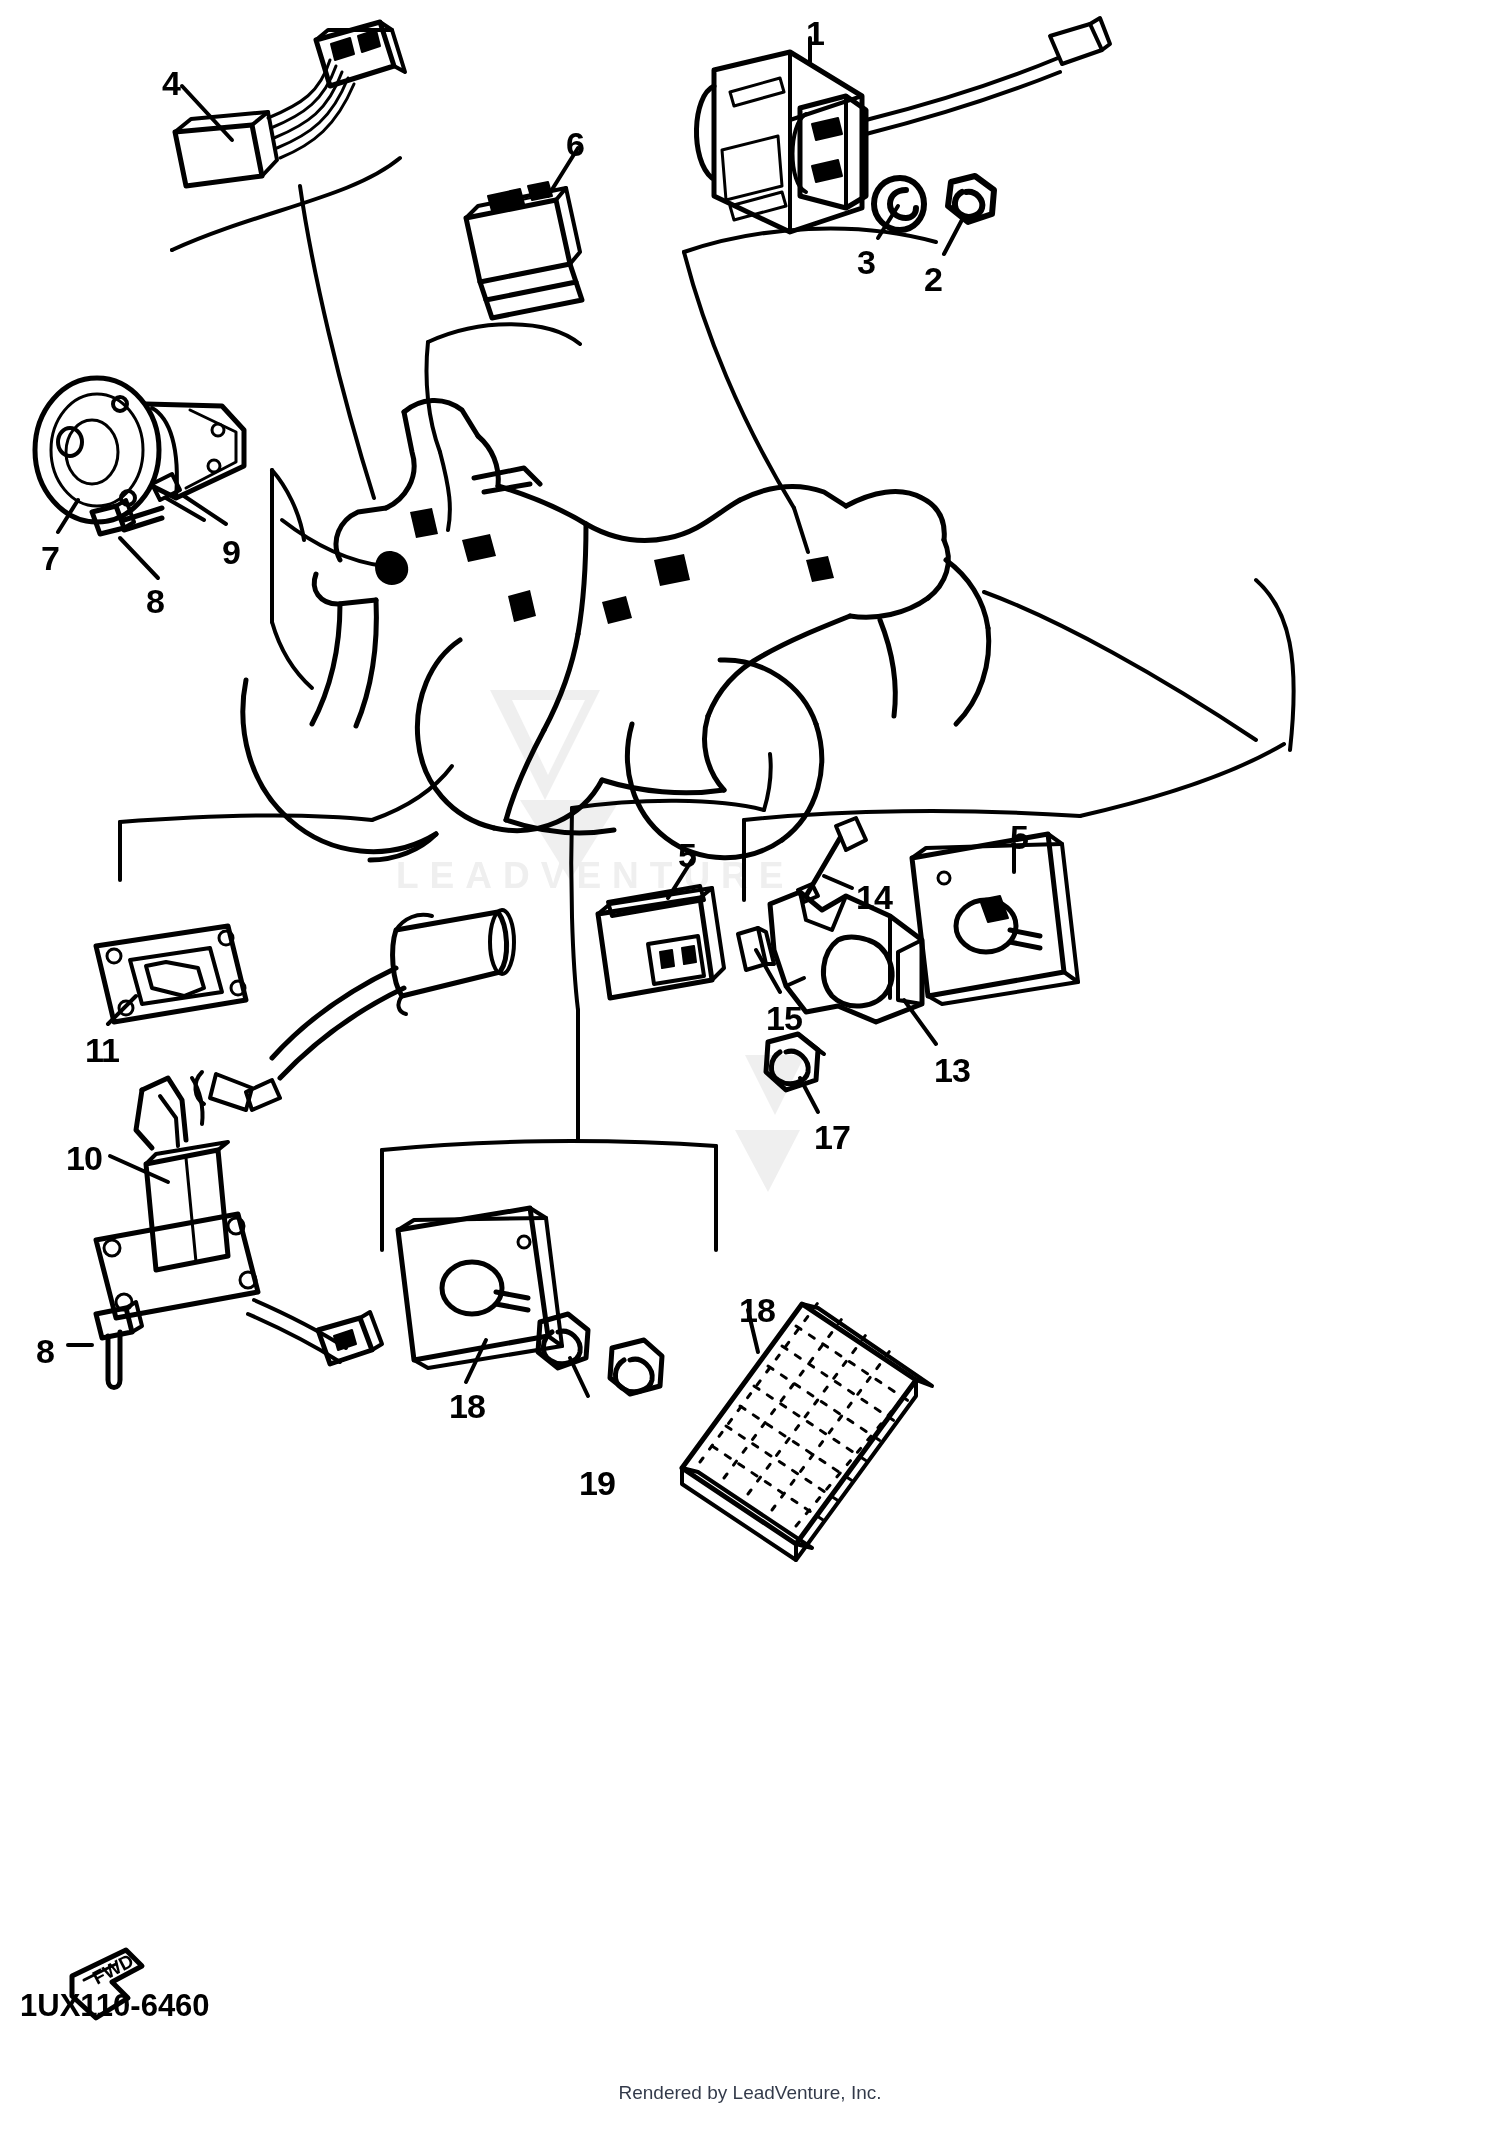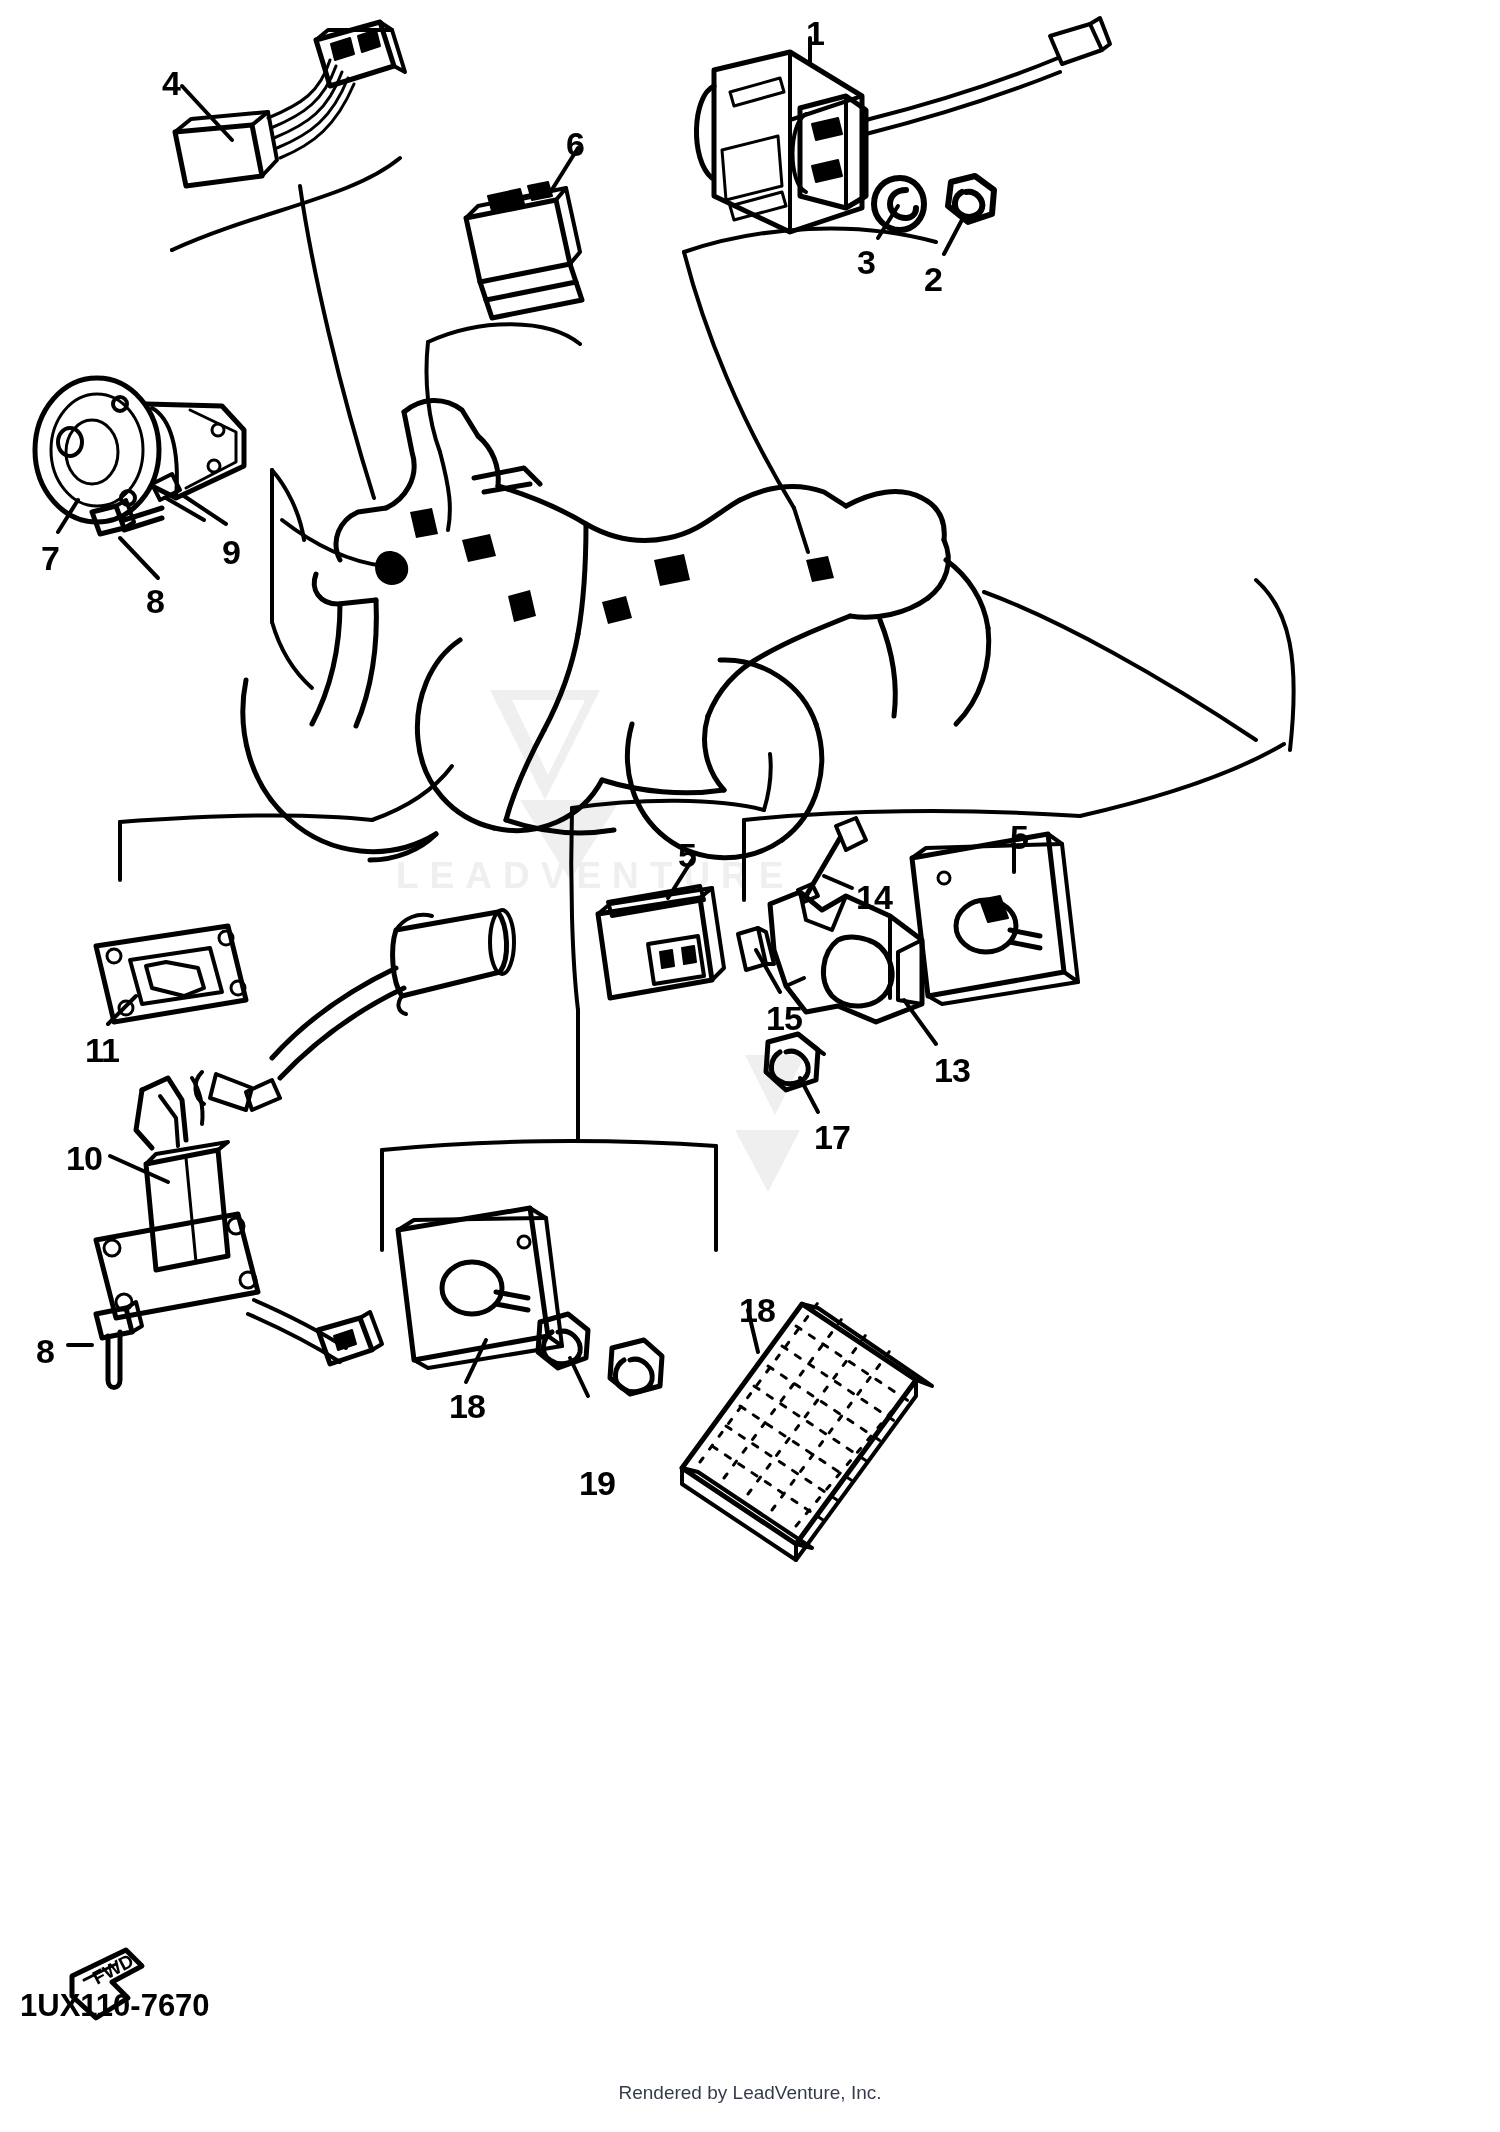--- a/index.html
+++ b/index.html
@@ -457,16 +457,16 @@
   <div class="callout" style="left:36px;   top:1334px;">8</div>
   <div class="callout" style="left:934px;  top:1053px;">13</div>
   <div class="callout" style="left:856px;  top:880px;">14</div>
   <div class="callout" style="left:766px;  top:1001px;">15</div>
   <div class="callout" style="left:1010px; top:820px;">5</div>
   <div class="callout" style="left:814px;  top:1120px;">17</div>
   <div class="callout" style="left:449px;  top:1389px;">18</div>
   <div class="callout" style="left:739px; top:1293px;">18</div>
   <div class="callout" style="left:579px;  top:1466px;">19</div>
 
-  <div id="partnum">1UX110-7670</div>
+  <div id="partnum">1UX110-6460</div>
   <div id="renderedby">Rendered by LeadVenture, Inc.</div>
 
 </div>
 
 </body></html>

